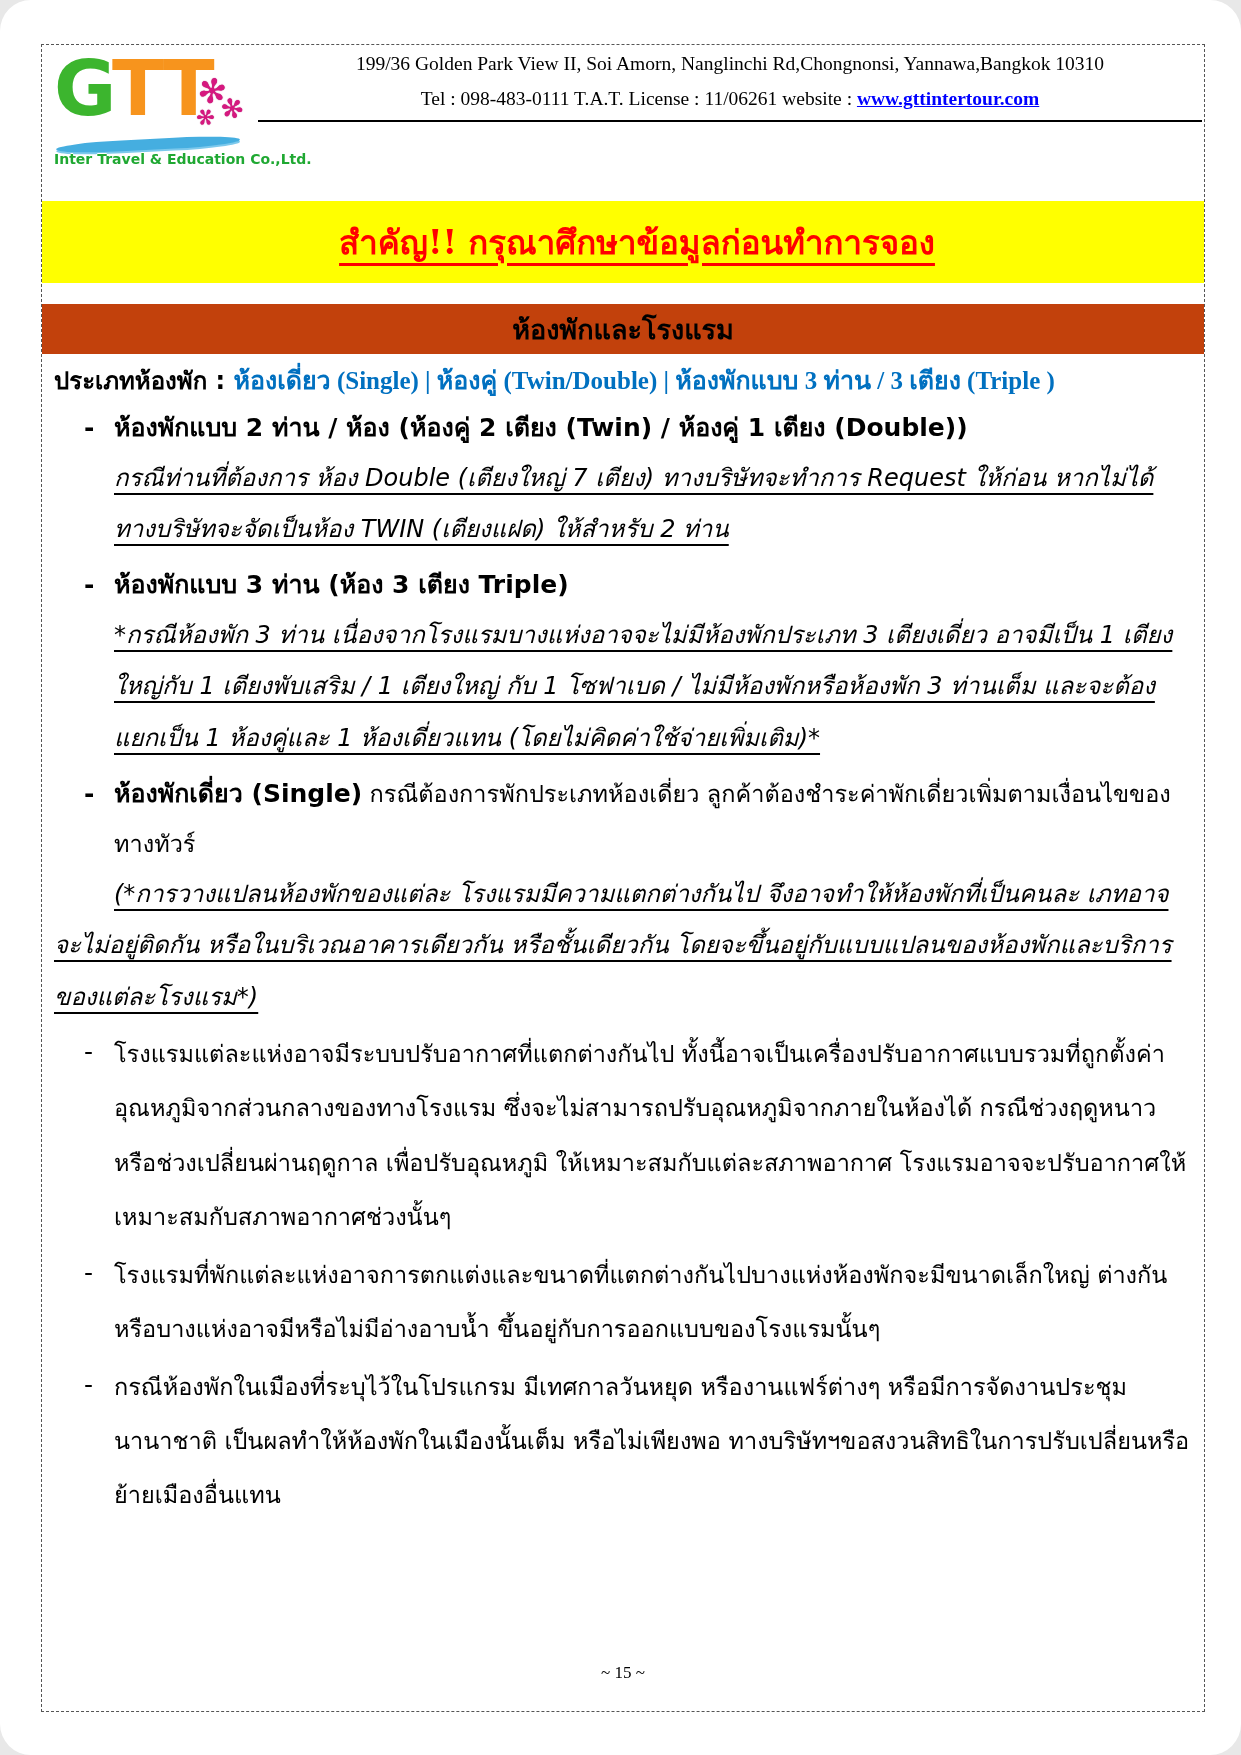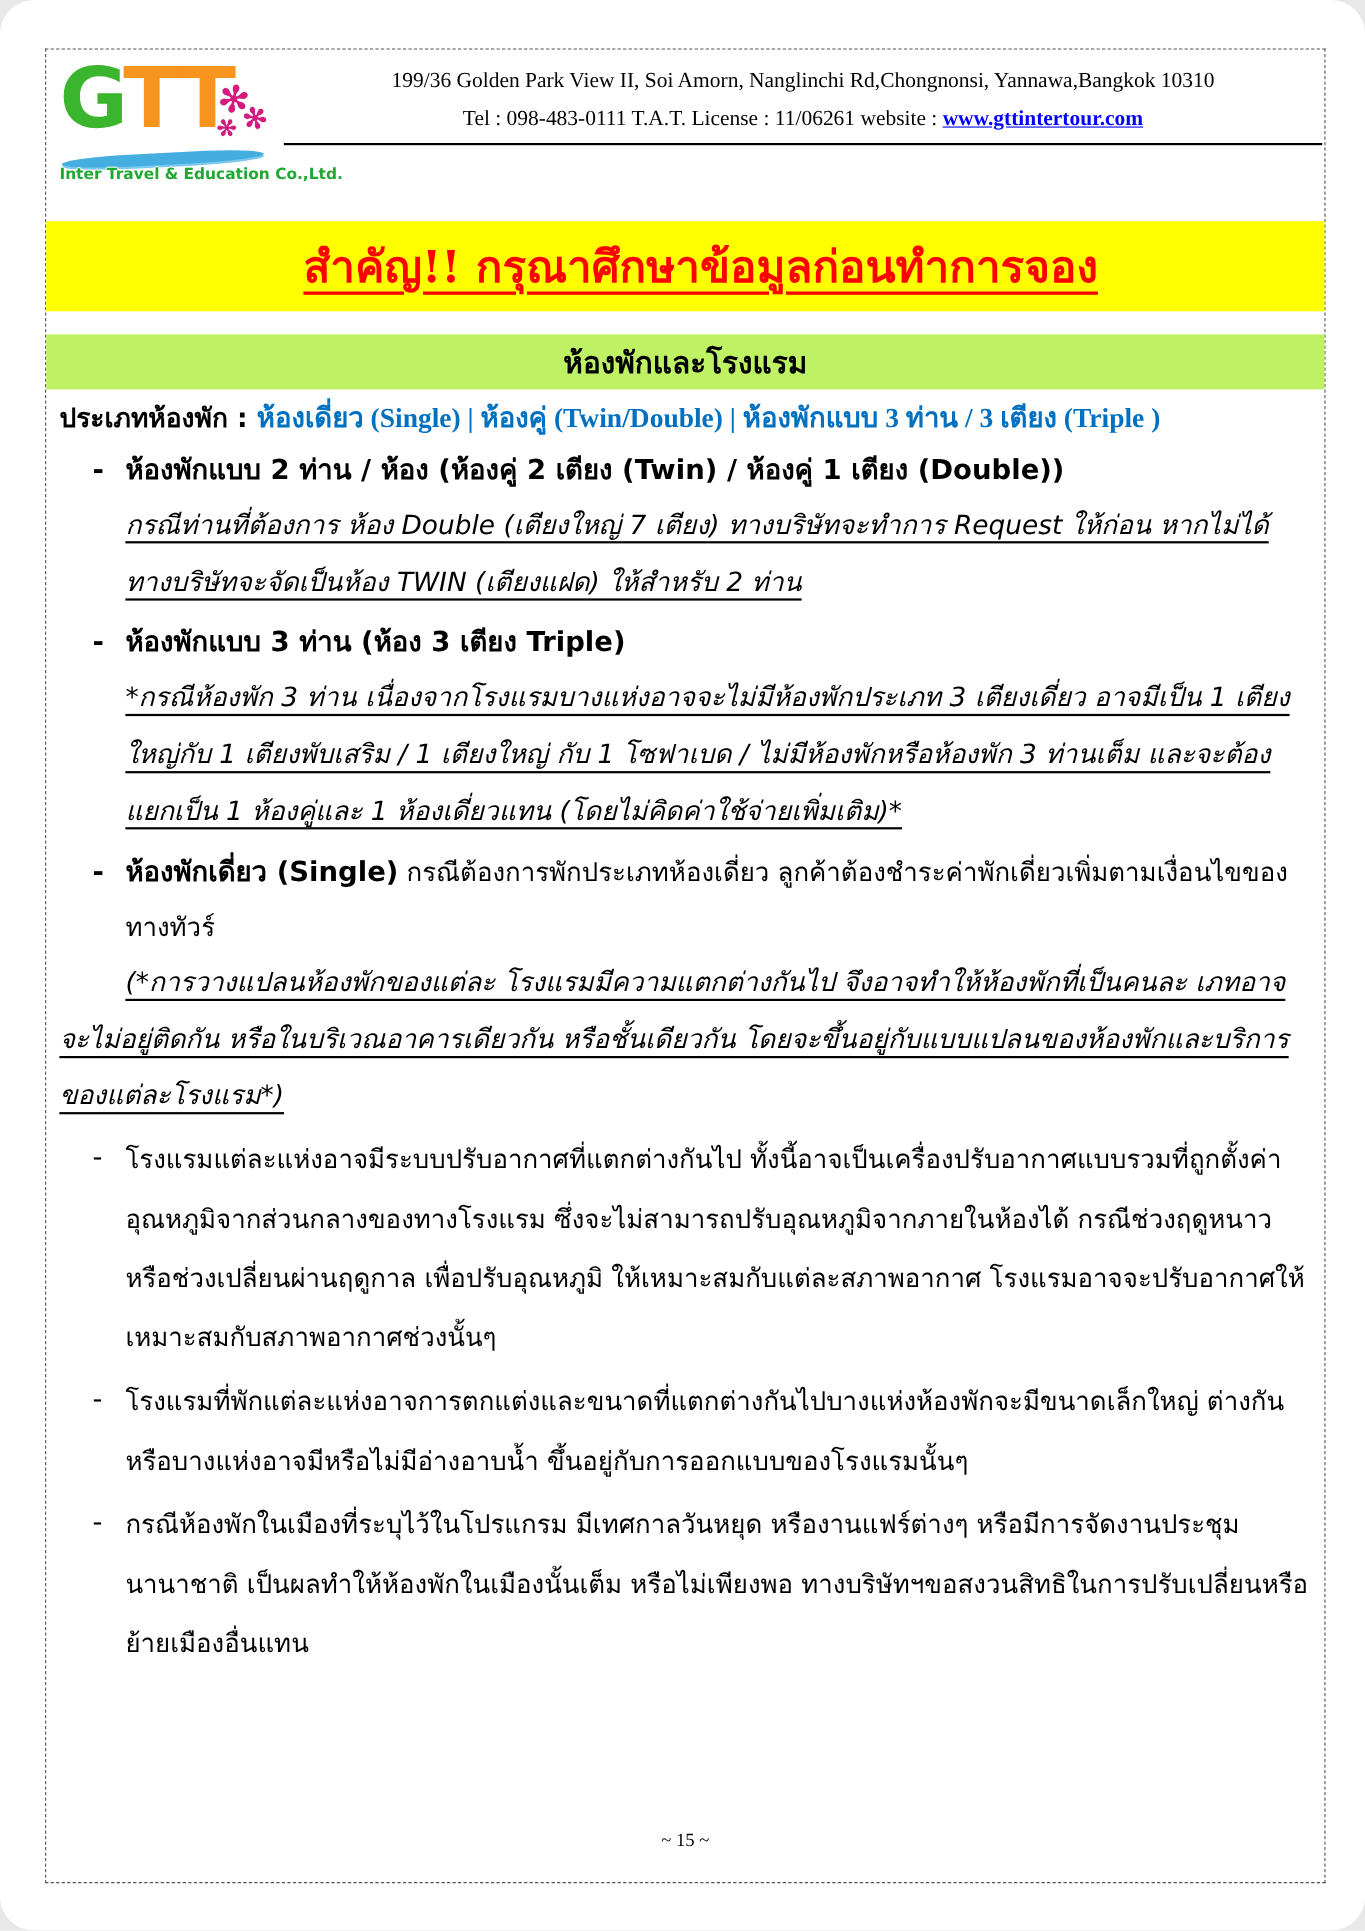--- a/index.html
+++ b/index.html
@@ -24,39 +24,39 @@
   .f1 { right:28px; top:18px;  font-size:34px; transform:rotate(12deg); }
   .f2 { right:10px; top:40px;  font-size:27px; transform:rotate(-18deg); }
   .f3 { right:40px; top:52px;  font-size:22px; transform:rotate(30deg); }
   .swoosh { position:absolute; left:2px; top:86px; width:184px; height:11px;
             background:#45aee0; border-radius:50% / 70%; transform:rotate(-3deg);
             box-shadow:0 2px 0 #7dc9ec; }
   .logo-company { position:absolute; left:0; top:98px; width:200px;
        font-size:14px; font-weight:bold; color:#1fa832; letter-spacing:0px;
        text-shadow:-1px 0 #fff, 1px 0 #fff, 0 -1px #fff, 0 1px #fff; white-space:nowrap; }
   .header-text {
-    flex:1; margin:18px 2px 0 4px; padding-bottom:10px;
+    flex:1; margin:8px 2px 0 4px; padding-bottom:10px;
     border-bottom:2px solid #000;
     font-family:"Liberation Serif", serif; font-size:19.5px; text-align:center;
   }
   .header-text .line1 { margin-bottom:13px; }
   .website-link { color:#0000ff; font-weight:bold; text-decoration:underline; }
   
   .banner-important {
     margin-top:22px; height:82px; background:#ffff00;
     display:flex; align-items:center; justify-content:center;
   }
   .banner-important .title {
-    color:#ff0000; font-weight:bold; font-size:40px;
+    color:#ff0000; font-weight:bold; font-size:33px;
     text-decoration:underline; text-underline-offset:9px; text-decoration-thickness:2.5px;
     font-family:"DejaVu Serif", serif;
     margin-left:28px;
   }
   .banner-section {
-    margin-top:21px; height:50px; background:#bef264;
+    margin-top:21px; height:50px; background:#c2410c;
     display:flex; align-items:center; justify-content:center;
     font-weight:bold; font-size:27px;
   }
   
   .room-types { margin:9px 6px 2px 12px; font-size:24px; font-weight:bold; line-height:1.4; }
   .room-types .value { color:#0070c0; font-size:25px; font-family:"Liberation Serif", serif; }
   
   .bullets { margin-right:10px; }
   .bullet { display:flex; align-items:flex-start; margin-top:4px; }
   .dash { flex:none; width:30px; margin-left:42px; font-weight:bold; font-size:25px; line-height:2.0; }

